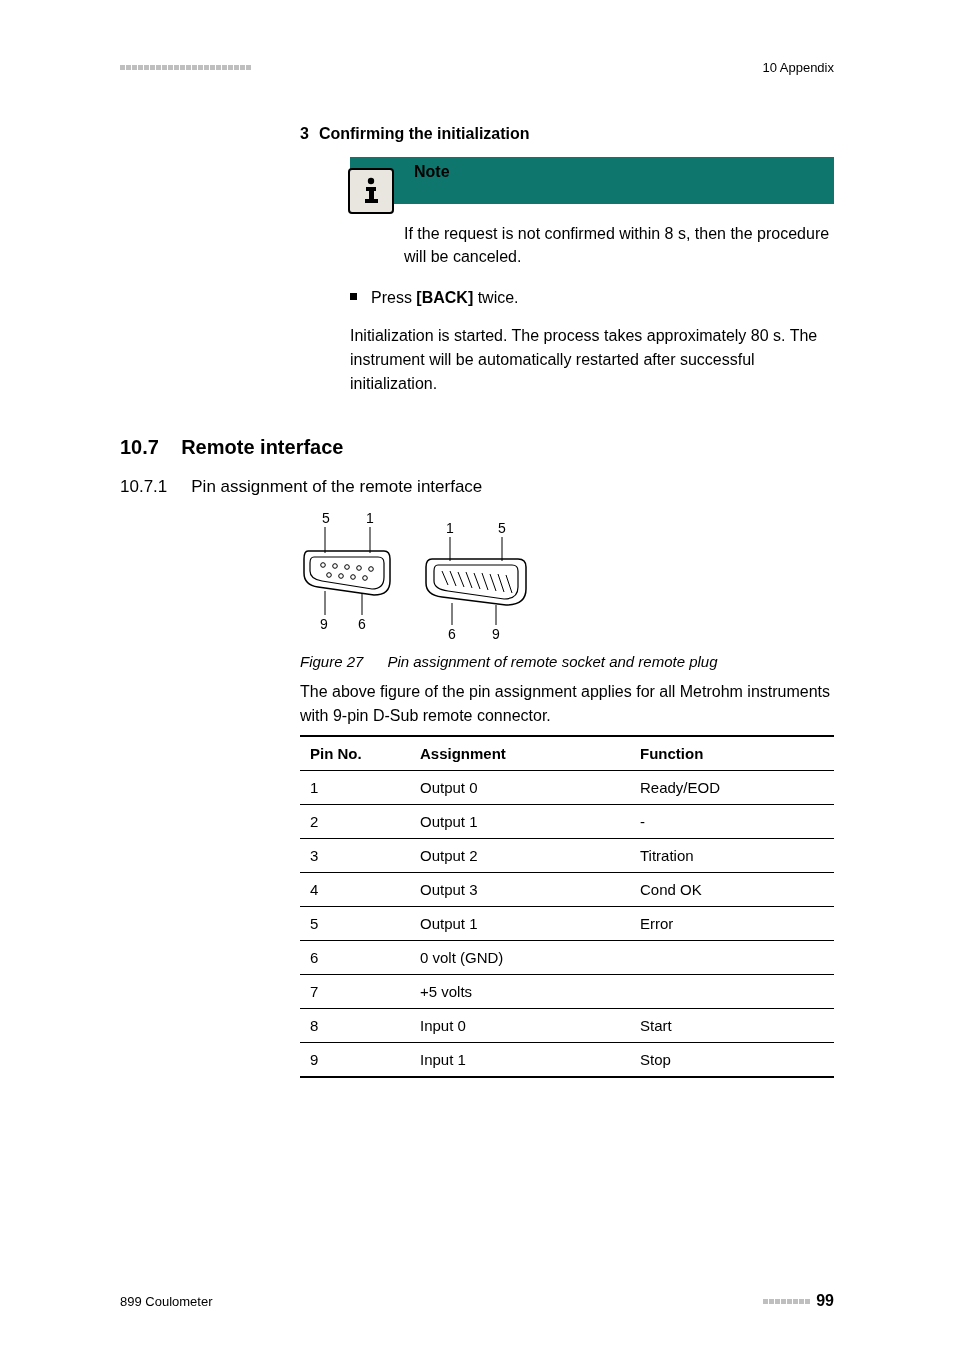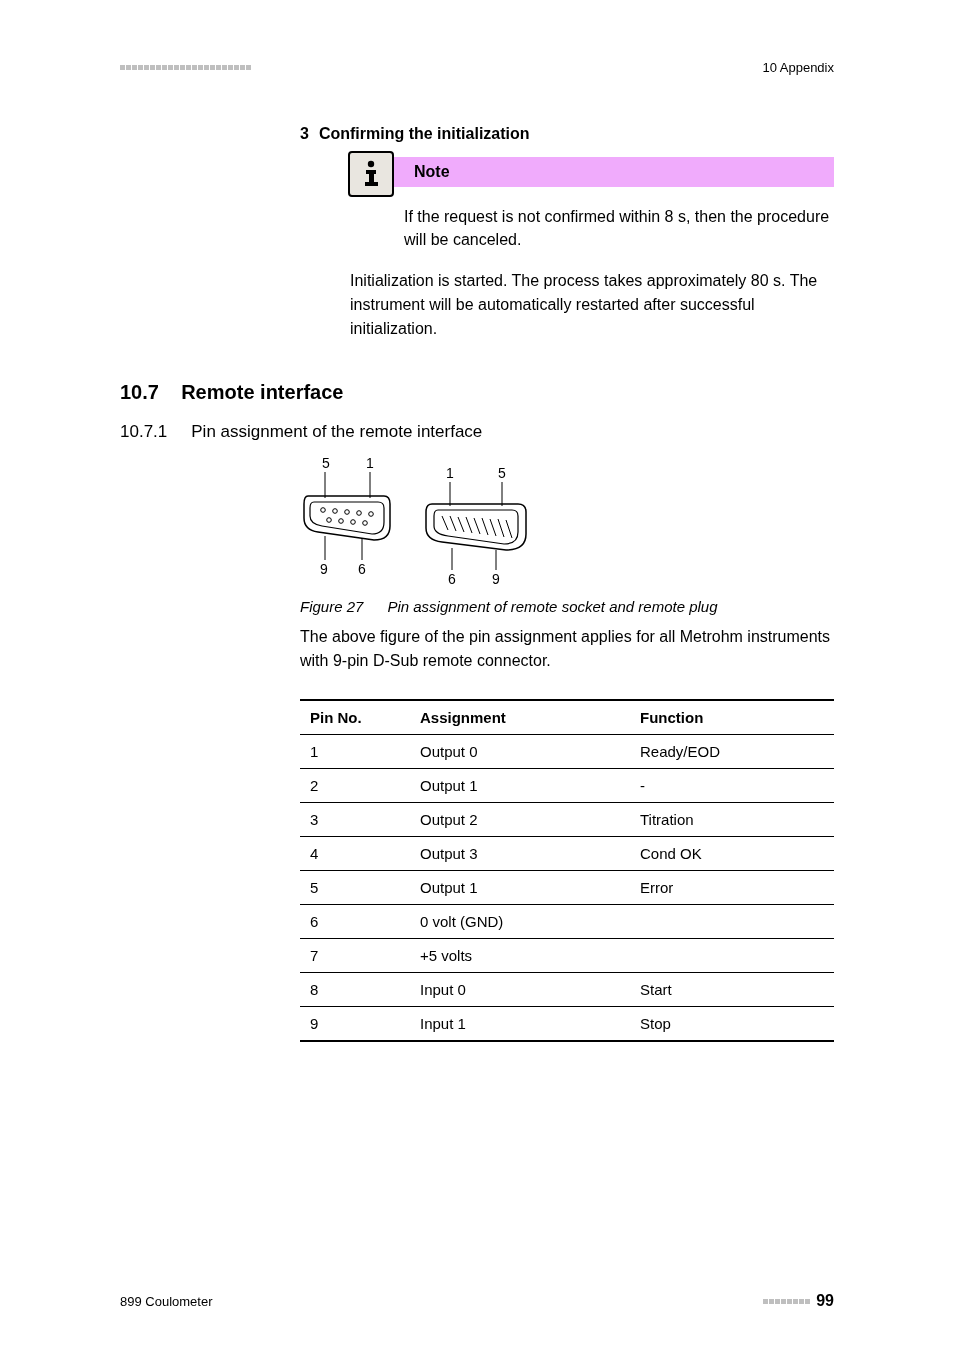--- a/index.html
+++ b/index.html
@@ -52,22 +52,22 @@
   }
   .step-num {
     font-weight: 700;
   }
   
   .note-block {
     margin-left: 230px;
     margin-bottom: 18px;
   }
   .note-label-row {
-    background: #f0abfc;
-    padding: 6px 10px 6px 10px;
+    background: #0f766e;
+    padding: 6px 10px 23px 10px;
     font-weight: 700;
     font-size: 16px;
     position: relative;
     display: block;
     border-left: none;
   }
   .note-content-row {
     display: flex;
     align-items: flex-start;
   }
@@ -147,21 +147,21 @@
     font-style: italic;
     font-size: 15px;
     margin-bottom: 10px;
     display: flex;
     gap: 24px;
   }
   .para-body {
     margin-left: 180px;
     font-size: 16px;
     line-height: 1.5;
-    margin-bottom: 26px;
+    margin-bottom: 7px;
   }
   .table-caption {
     margin-left: 180px;
     font-style: italic;
     font-size: 15px;
     margin-bottom: 6px;
     display: flex;
     gap: 24px;
   }
   
@@ -253,20 +253,26 @@
             <rect x="6" y="10" width="10" height="4" fill="#000"></rect>
             <rect x="9" y="10" width="5" height="14" fill="#000"></rect>
             <rect x="5" y="22" width="13" height="4" fill="#000"></rect>
           </svg>
         </div>
       </div>
       <div class="note-text">If the request is not confirmed within 8 s, then the procedure will be canceled.</div>
     </div>
   </div>
 
+  <div class="bullet-line">
+    <span class="sq"></span>
+    <span>
+      <span>Press </span><span class="bold">[BACK]</span><span> twice.</span>
+    </span>
+  </div>
 
   <div class="para-step">Initialization is started. The process takes approximately 80 s. The instrument will be automatically restarted after successful initialization.</div>
 
   <h1 class="section">
     <span>10.7</span>&nbsp;&nbsp;&nbsp;&nbsp;<span>Remote interface</span>
   </h1>
 
   <h2 class="subsection">
     <span>10.7.1</span>
     <span>Pin assignment of the remote interface</span>

